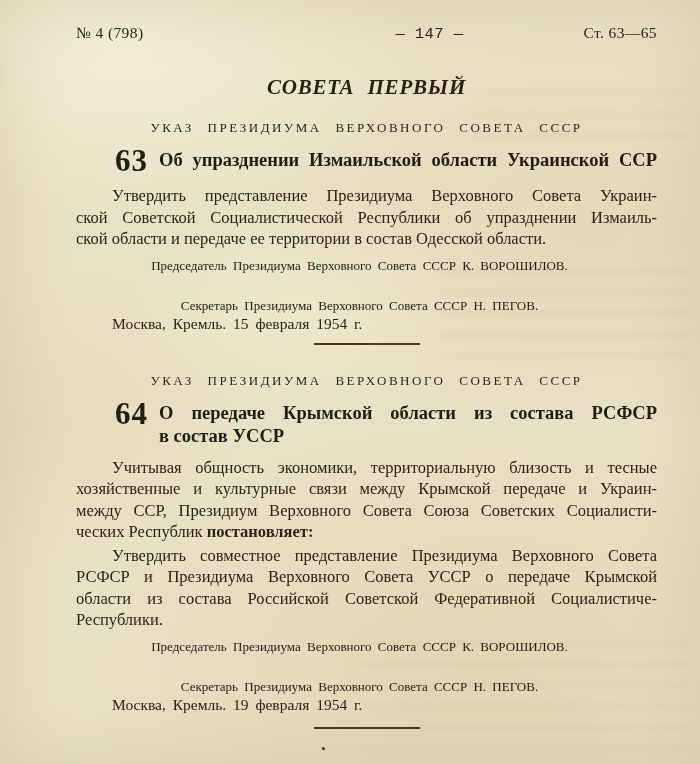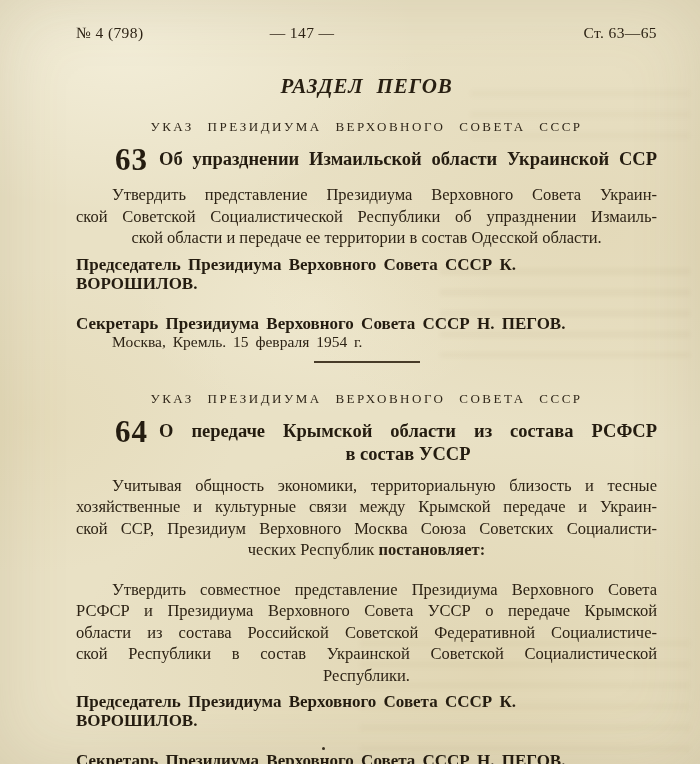--- a/index.html
+++ b/index.html
@@ -34,21 +34,21 @@
 
   .content { position: relative; padding: 24px 43px 0 76px; }
 
   .header-row {
     display: flex;
     align-items: baseline;
     font-size: 15.5px;
     letter-spacing: .4px;
   }
   .header-row > span { flex: 1; }
-  .hdr-center { text-align: left; }
+  .hdr-center { text-align: right; font-family: Liberation Mono, monospace; }
   .hdr-right  { text-align: right; }
 
   .section-title {
     margin-top: 32px;
     text-align: center;
     font-size: 21px;
     font-weight: 700;
     font-style: italic;
     letter-spacing: .8px;
     word-spacing: 7px;
@@ -71,32 +71,32 @@
     flex: none;
     font-size: 31px;
     font-weight: 700;
     line-height: 30px;
     letter-spacing: 1px;
     color: #241c10;
   }
   .decree-title { flex: 1; font-size: 18.5px; font-weight: 700; line-height: 23px; padding-top: 3px; color: #241c10; }
 
   .jl { text-align: justify; text-align-last: justify; }
-  .ll { text-align: center; }
+  .ll { text-align: left; }
 
   .body-par { margin-top: 9px; font-size: 16.5px; line-height: 21.5px; }
-  .body-par.cont { margin-top: 18px; }
+  .body-par.cont { margin-top: 2px; }
   .bl.first { padding-left: 36px; }
 
   .signatures { margin-top: 6px; }
   .sig {
-    text-align: left;
+    text-align: center;
     padding-right: 14px;
-    font-weight: 700;
-    font-size: 17px;
+    font-weight: 400;
+    font-size: 13px;
     line-height: 19px;
     word-spacing: 3px;
     color: #241c10;
   }
   .sig + .sig { margin-top: 21px; }
 
   .dateline {
     margin-top: 0;
     padding-left: 36px;
     font-size: 15.5px;
@@ -131,21 +131,21 @@
   <div class="ghost g3"></div>
 
   <div class="content">
 
     <div class="header-row">
       <span>№ 4 (798)</span>
       <span class="hdr-center">— 147 —</span>
       <span class="hdr-right">Ст. 63—65</span>
     </div>
 
-    <div class="section-title">РАЗДЕЛ ПЕГОВ</div>
+    <div class="section-title">СОВЕТА ПЕРВЫЙ</div>
 
     <div>
       <div class="ukaz-heading ukaz-1">УКАЗ ПРЕЗИДИУМА ВЕРХОВНОГО СОВЕТА СССР</div>
 
       <div class="decree-title-row">
         <div class="decree-number">63</div>
         <div class="decree-title jl">Об упразднении Измаильской области Украинской ССР</div>
       </div>
 
       <div class="body-par">
@@ -171,29 +171,28 @@
         <div class="decree-number">64</div>
         <div class="decree-title">
           <div class="jl">О передаче Крымской области из состава РСФСР</div>
           <div class="ll">в состав УССР</div>
         </div>
       </div>
 
       <div class="body-par">
         <div class="bl jl first">Учитывая общность экономики, территориальную близость и тесные</div>
         <div class="bl jl">хозяйственные и культурные связи между Крымской передаче и Украин-</div>
-        <div class="bl jl">ской ССР, Президиум Верховного Москва Союза Советских Социалисти-</div>
+        <div class="bl jl">между ССР, Президиум Верховного Совета Союза Советских Социалисти-</div>
         <div class="bl ll"><span>ческих Республик </span><b>постановляет:</b></div>
       </div>
 
       <div class="body-par cont">
         <div class="bl jl first">Утвердить совместное представление Президиума Верховного Совета</div>
         <div class="bl jl">РСФСР и Президиума Верховного Совета УССР о передаче Крымской</div>
         <div class="bl jl">области из состава Российской Советской Федеративной Социалистиче-</div>
-        <div class="bl jl">ской Республики в состав Украинской Советской Социалистической</div>
         <div class="bl ll">Республики.</div>
       </div>
 
       <div class="signatures">
         <div class="sig">Председатель Президиума Верховного Совета СССР К. ВОРОШИЛОВ.</div>
         <div class="sig">Секретарь Президиума Верховного Совета СССР Н. ПЕГОВ.</div>
       </div>
 
       <div class="dateline">Москва, Кремль. 19 февраля 1954 г.</div>
     </div>

